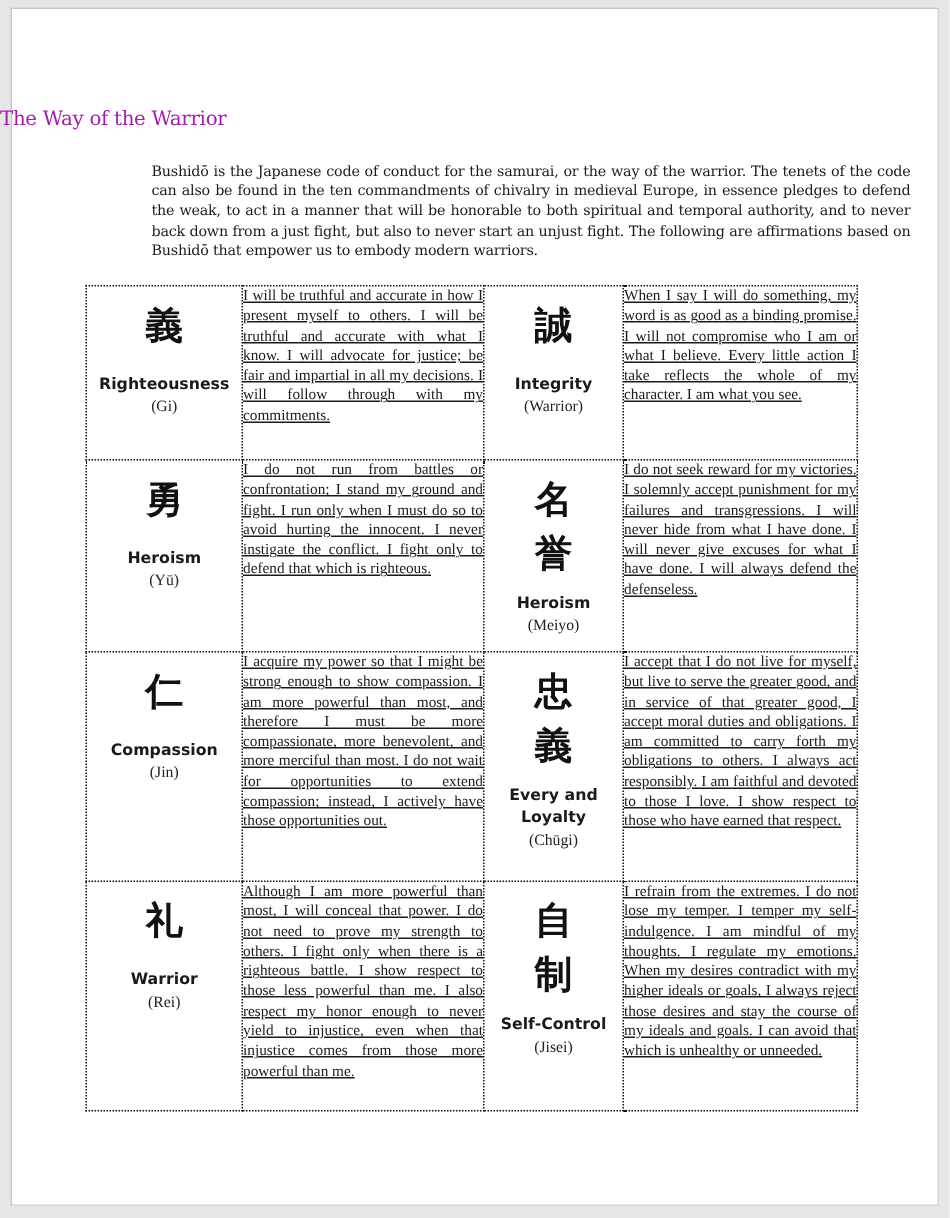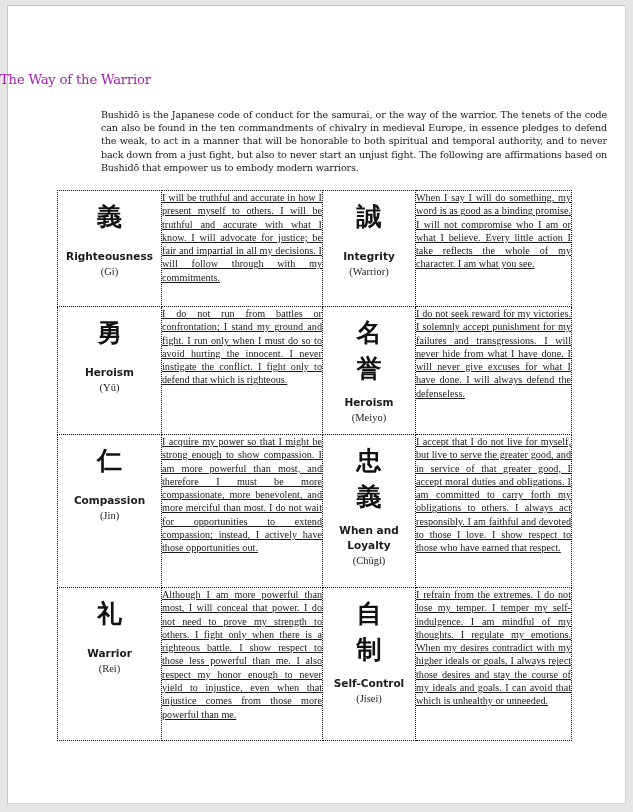--- a/index.html
+++ b/index.html
@@ -133,21 +133,21 @@
       </div>
       <span class="virtue-name">Compassion</span>
       <span class="virtue-jp">(Jin)</span>
     </td>
     <td class="text-cell">I acquire my power so that I might be strong enough to show compassion. I am more powerful than most, and therefore I must be more compassionate, more benevolent, and more merciful than most. I do not wait for opportunities to extend compassion; instead, I actively have those opportunities out.</td>
     <td class="label-cell two">
       <div class="kanji-wrap">
         <span class="kanji">忠</span>
         <span class="kanji">義</span>
       </div>
-      <span class="virtue-name" style="padding:0 14px;">When and Loyalty</span>
+      <span class="virtue-name" style="padding:0 14px;">Every and Loyalty</span>
       <span class="virtue-jp">(Chūgi)</span>
     </td>
     <td class="text-cell">I accept that I do not live for myself, but live to serve the greater good, and in service of that greater good, I accept moral duties and obligations. I am committed to carry forth my obligations to others. I always act responsibly. I am faithful and devoted to those I love. I show respect to those who have earned that respect.</td>
   </tr>
   <tr style="height:153px">
     <td class="label-cell">
       <div class="kanji-wrap">
         <span class="kanji">礼</span>
       </div>
       <span class="virtue-name">Warrior</span>

